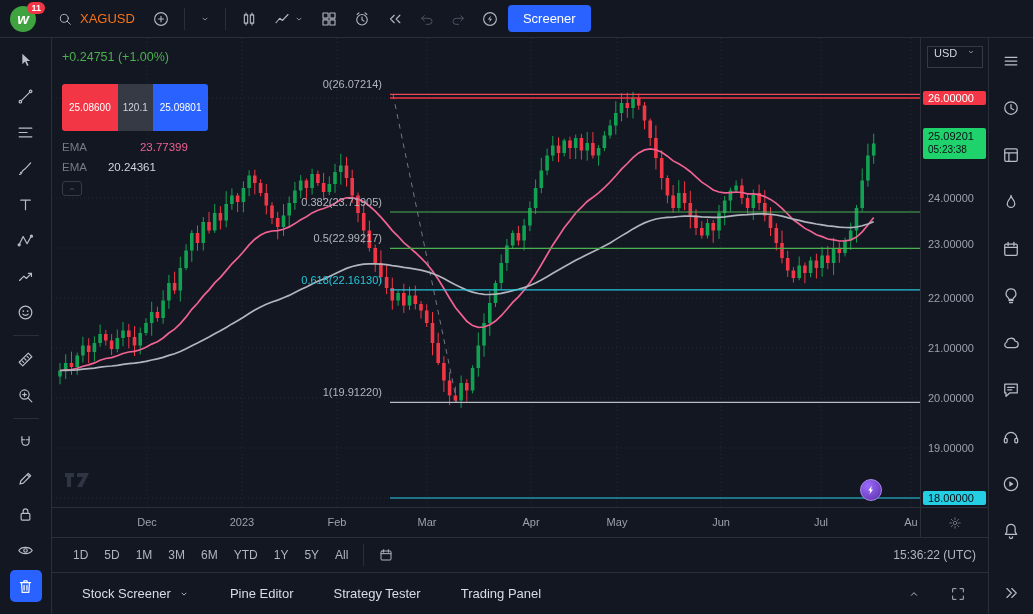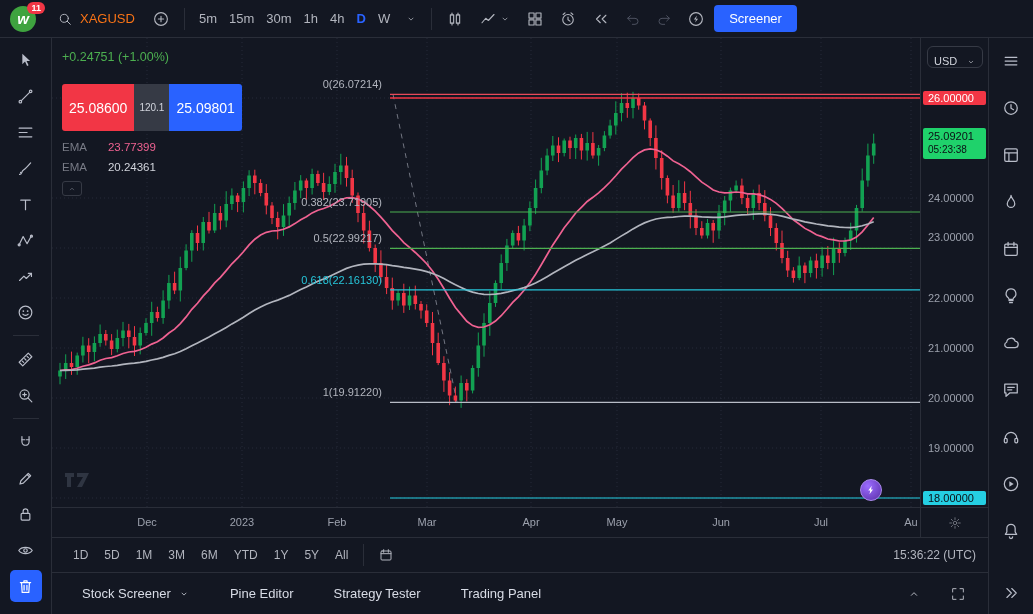--- a/index.html
+++ b/index.html
@@ -51,41 +51,41 @@
     display:flex;flex-direction:column;align-items:center;padding:12px 0 10px;gap:25px;background:var(--bg);z-index:5}
   .rtool{width:22px;height:22px;color:#b9bdc9;display:flex;align-items:center;justify-content:center;flex:none}
   .rtool svg{width:20px;height:20px}
   .rcollapse{margin-top:auto}
 
   
   .chart-region{position:absolute;left:52px;top:38px;width:936px;height:499px}
   .chart-pane{position:absolute;left:0;top:0;width:868px;height:469px;overflow:hidden}
   #chart-svg{position:absolute;left:0;top:0}
   .price-scale{position:absolute;right:0;top:0;width:68px;height:469px;border-left:1px solid var(--border)}
-  .usd{position:absolute;left:6px;top:8px;width:56px;height:22px;border:1px solid #363a45;border-radius:6px;
-    display:flex;align-items:flex-end;justify-content:space-between;padding:0 6px;font-size:11px;color:var(--text)}
+  .usd{position:absolute;left:6px;top:8px;width:56px;height:22px;border:1px solid #363a45;border-radius:0;
+    display:flex;align-items:flex-start;justify-content:space-between;padding:0 6px;font-size:11px;color:var(--text)}
   .ptick{position:absolute;left:7px;font-size:11px;color:#9ca1ad;transform:translateY(-50%);white-space:nowrap}
   .pbox{position:absolute;left:2px;width:63px;border-radius:2px;font-size:11px;padding:1px 5px;
     transform:translateY(-50%);z-index:2;white-space:nowrap}
   .pbox.red{background:#f23645;color:#fff}
   .pbox.cyan{background:#25cfe3;color:#0c0e15}
   .pbox.green{background:#1fd26b;color:#0c0e15;padding:2px 5px;line-height:1.25}
   .pbox .sub{font-size:10px;display:block}
 
   .time-axis{position:absolute;left:0;bottom:0;width:936px;height:30px;border-top:1px solid var(--border)}
   .ta-labels{position:absolute;left:0;top:0;width:868px;height:30px}
   .ta-label{position:absolute;top:8px;width:44px;margin-left:-22px;text-align:center;font-size:11px;color:#9ca1ad}
   .ta-corner{position:absolute;right:0;top:0;width:68px;height:30px;display:flex;align-items:center;justify-content:center;
     color:var(--muted);border-left:1px solid var(--border)}
 
   
   .legend{position:absolute;left:10px;top:12px;z-index:3}
   .chg{font-size:12.5px;margin-bottom:20px}
   .quote-row{display:flex;align-items:stretch;margin-bottom:10px}
-  .qb{font-size:14px;padding:3px 7px;display:flex;align-items:center}
+  .qb{font-size:10px;padding:3px 7px;display:flex;align-items:center}
   .sell{background:#f23645;color:#fff;border-radius:3px 0 0 3px}
   .spread{background:#363a45;color:var(--text);font-size:10px;padding:18px 5px}
   .buy{background:var(--blue);color:#fff;border-radius:0 3px 3px 0}
   .ind{font-size:11.5px;margin-bottom:8px;display:flex;gap:21px;cursor:pointer}
   .ind-l{color:var(--muted)}
   .collapse-btn{width:20px;height:15px;border:1px solid #363a45;border-radius:3px;display:flex;
     align-items:center;justify-content:center;color:var(--muted);margin-top:2px}
 
   .fib-label{position:absolute;right:538px;font-size:11px;text-align:right;white-space:nowrap;z-index:2;pointer-events:none}
   .watermark{position:absolute;left:12px;bottom:14px;z-index:1}
@@ -127,29 +127,20 @@
   </button>
   <button class="icbtn">
     <span class="ic i18">
         <svg viewBox="0 0 24 24" fill="none" stroke="currentColor" stroke-width="1.5" stroke-linecap="round" stroke-linejoin="round">
           <circle cx="12" cy="12" r="8.5"></circle>
           <path d="M12 8.5v7M8.5 12h7"></path>
         </svg>
       </span>
   </button>
   <div class="vsep"></div>
-  <div class="tfs" id="tfs">
-      <button class="tf">5m</button>
-      <button class="tf">15m</button>
-      <button class="tf">30m</button>
-      <button class="tf">1h</button>
-      <button class="tf">4h</button>
-      <button class="tf active">D</button>
-      <button class="tf">W</button>
-    </div>
   <button class="icbtn">
     <span class="ic i12">
         <svg viewBox="0 0 24 24" fill="none" stroke="currentColor" stroke-width="1.5" stroke-linecap="round" stroke-linejoin="round">
           <path d="M8 10.2l4 4 4-4"></path>
         </svg>
       </span>
   </button>
   <div class="vsep"></div>
   <button class="icbtn">
     <span class="ic i18">
@@ -672,21 +663,21 @@
       </div>
     <div class="legend">
       <div class="chg" style="color: rgb(76, 175, 80);">+0.24751 (+1.00%)</div>
       <div class="quote-row">
         <button class="qb sell">25.08600</button>
         <span class="qb spread">120.1</span>
         <button class="qb buy">25.09801</button>
       </div>
       <div class="ind">
         <span class="ind-l">EMA</span>
-        <span class="ind-v v0" style="color: rgb(240, 98, 146);">23.77399</span>
+        <span class="ind-v v0" style="color: rgb(240, 98, 146); margin-left: 32px;">23.77399</span>
       </div>
       <div class="ind">
         <span class="ind-l">EMA</span>
         <span class="ind-v v1" style="color: rgb(209, 212, 220);">20.24361</span>
       </div>
       <button class="collapse-btn">
         <span class="ic i10">
             <svg viewBox="0 0 24 24" fill="none" stroke="currentColor" stroke-width="1.5" stroke-linecap="round" stroke-linejoin="round">
               <path d="M8 14l4-4 4 4"></path>
             </svg>
@@ -709,21 +700,21 @@
   <div class="price-scale" id="price-scale">
     <button class="usd">
       <span>USD</span>
       <span class="ic i10">
           <svg viewBox="0 0 24 24" fill="none" stroke="currentColor" stroke-width="1.5" stroke-linecap="round" stroke-linejoin="round">
             <path d="M8 10.2l4 4 4-4"></path>
           </svg>
         </span>
     </button>
   <div class="ptick" style="top:160px">24.00000</div>
-      <div class="ptick" style="top:199px">23.00000</div>
+      <div class="ptick" style="top:206px">23.00000</div>
       <div class="ptick" style="top:260px">22.00000</div>
       <div class="ptick" style="top:310px">21.00000</div>
       <div class="ptick" style="top:360px">20.00000</div>
       <div class="ptick" style="top:410px">19.00000</div>
       <div class="pbox red" style="top:60px">26.00000</div>
       <div class="pbox cyan" style="top:460px">18.00000</div>
       <div class="pbox green" style="top:105.39950000000007px">25.09201<span class="sub">05:23:38</span></div>
     </div>
   <div class="time-axis">
     <div class="ta-labels" id="ta-labels">

